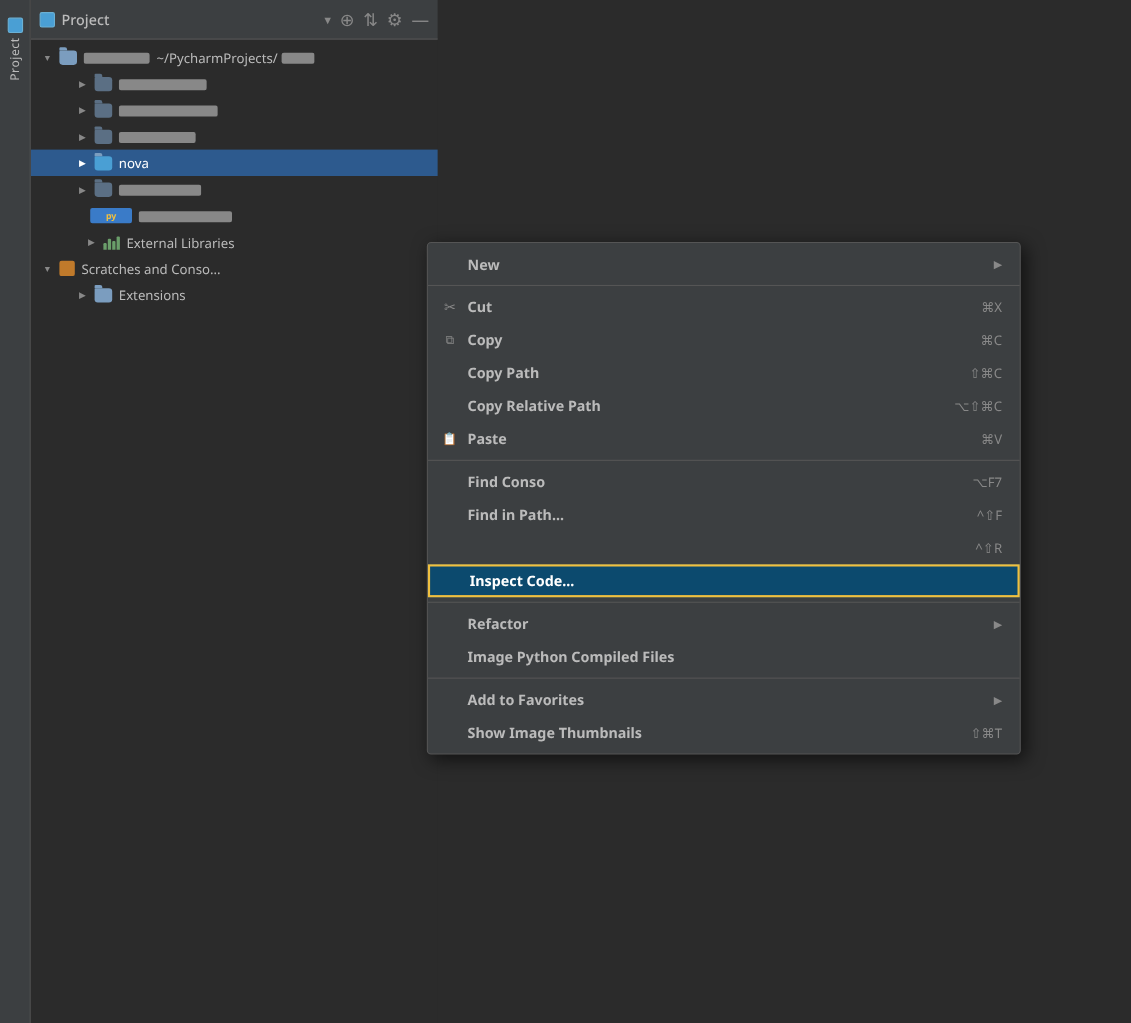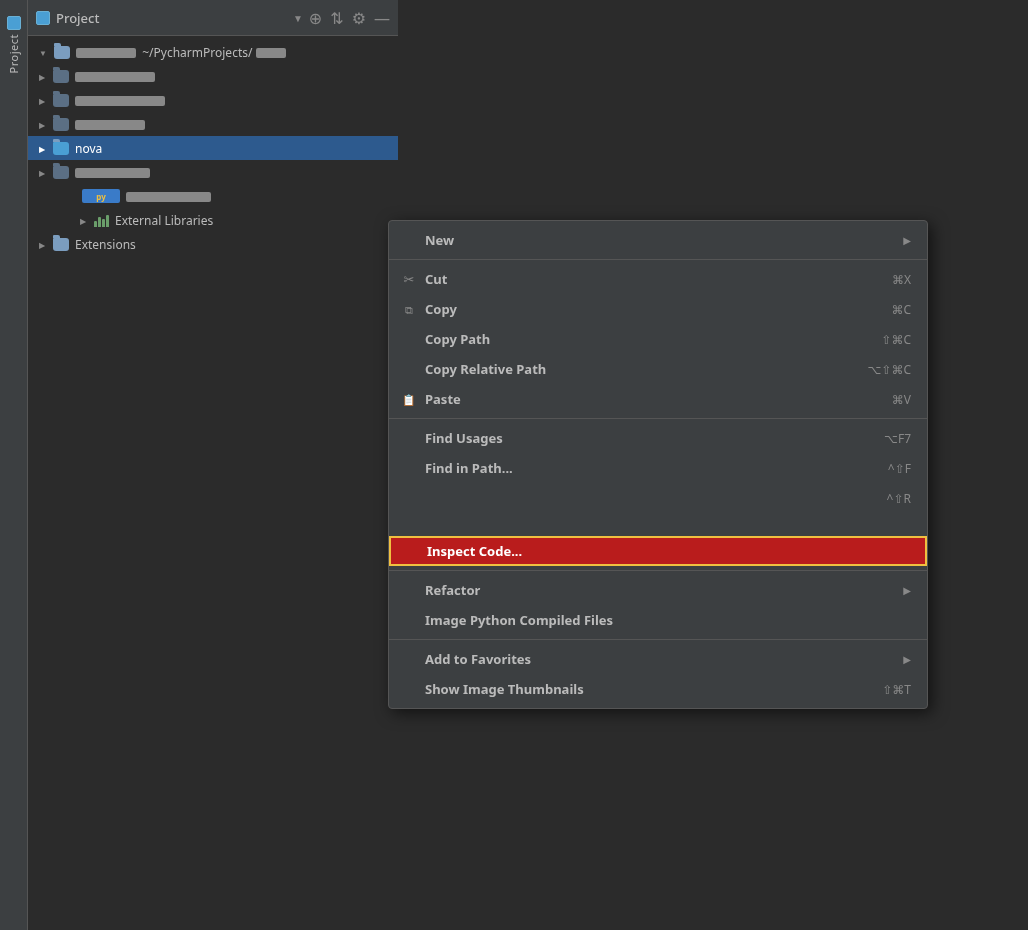--- a/index.html
+++ b/index.html
@@ -153,21 +153,21 @@
       display: inline-block;
       background: #888;
       border-radius: 2px;
       color: transparent;
       font-size: 12px;
       height: 10px;
       vertical-align: middle;
     }
 
     
-    .indent-1 { padding-left: 7px; }
+    .indent-1 { padding-left: 40px; }
 
     
     .scratches-icon {
       width: 14px;
       height: 14px;
       background: #c07a2b;
       border-radius: 2px;
       flex-shrink: 0;
       margin-right: 2px;
     }
@@ -206,24 +206,23 @@
       align-items: center;
       height: 30px;
       padding: 0 16px 0 12px;
       cursor: pointer;
       color: #bbbbbb;
       font-size: 13px;
       position: relative;
       gap: 8px;
     }
     .menu-item.highlighted {
-      background: #b91c1c;
+      background: #0c4a6e;
       border: 2px solid #f0c040;
       color: #ffffff;
-      margin-top: 23px;
     }
     .menu-item .menu-label {
       flex: 1;
       font-weight: bold;
     }
     .menu-item .menu-shortcut {
       color: #888;
       font-size: 12px;
       margin-left: auto;
     }
@@ -351,20 +350,25 @@
       <div class="expand-arrow closed"></div>
       <div class="bar-chart-icon">
         <span style="height:6px;"></span>
         <span style="height:10px;"></span>
         <span style="height:8px;"></span>
         <span style="height:12px;"></span>
       </div>
       <span class="item-label">External Libraries</span>
     </div>
 
+    <div class="tree-item indent-0" style="padding-left:8px;">
+      <div class="expand-arrow open"></div>
+      <div class="scratches-icon"></div>
+      <span class="item-label">Scratches and Conso...</span>
+    </div>
 
     <div class="tree-item indent-1">
       <div class="expand-arrow closed"></div>
       <div class="folder-icon"></div>
       <span class="item-label">Extensions</span>
     </div>
   </div>
 </div>
 
 <div class="context-menu">
@@ -404,21 +408,21 @@
   <div class="menu-item">
     <div class="menu-icon" style="font-size:11px;">📋</div>
     <span class="menu-label">Paste</span>
     <span class="menu-shortcut">⌘V</span>
   </div>
 
   <div class="menu-separator"></div>
 
   <div class="menu-item">
     <div class="menu-icon"></div>
-    <span class="menu-label">Find Usages</span>
+    <span class="menu-label">Find Conso</span>
     <span class="menu-shortcut">⌥F7</span>
   </div>
 
   <div class="menu-item">
     <div class="menu-icon"></div>
     <span class="menu-label">Find in Path...</span>
     <span class="menu-shortcut">^⇧F</span>
   </div>
 
   <div class="menu-item">

